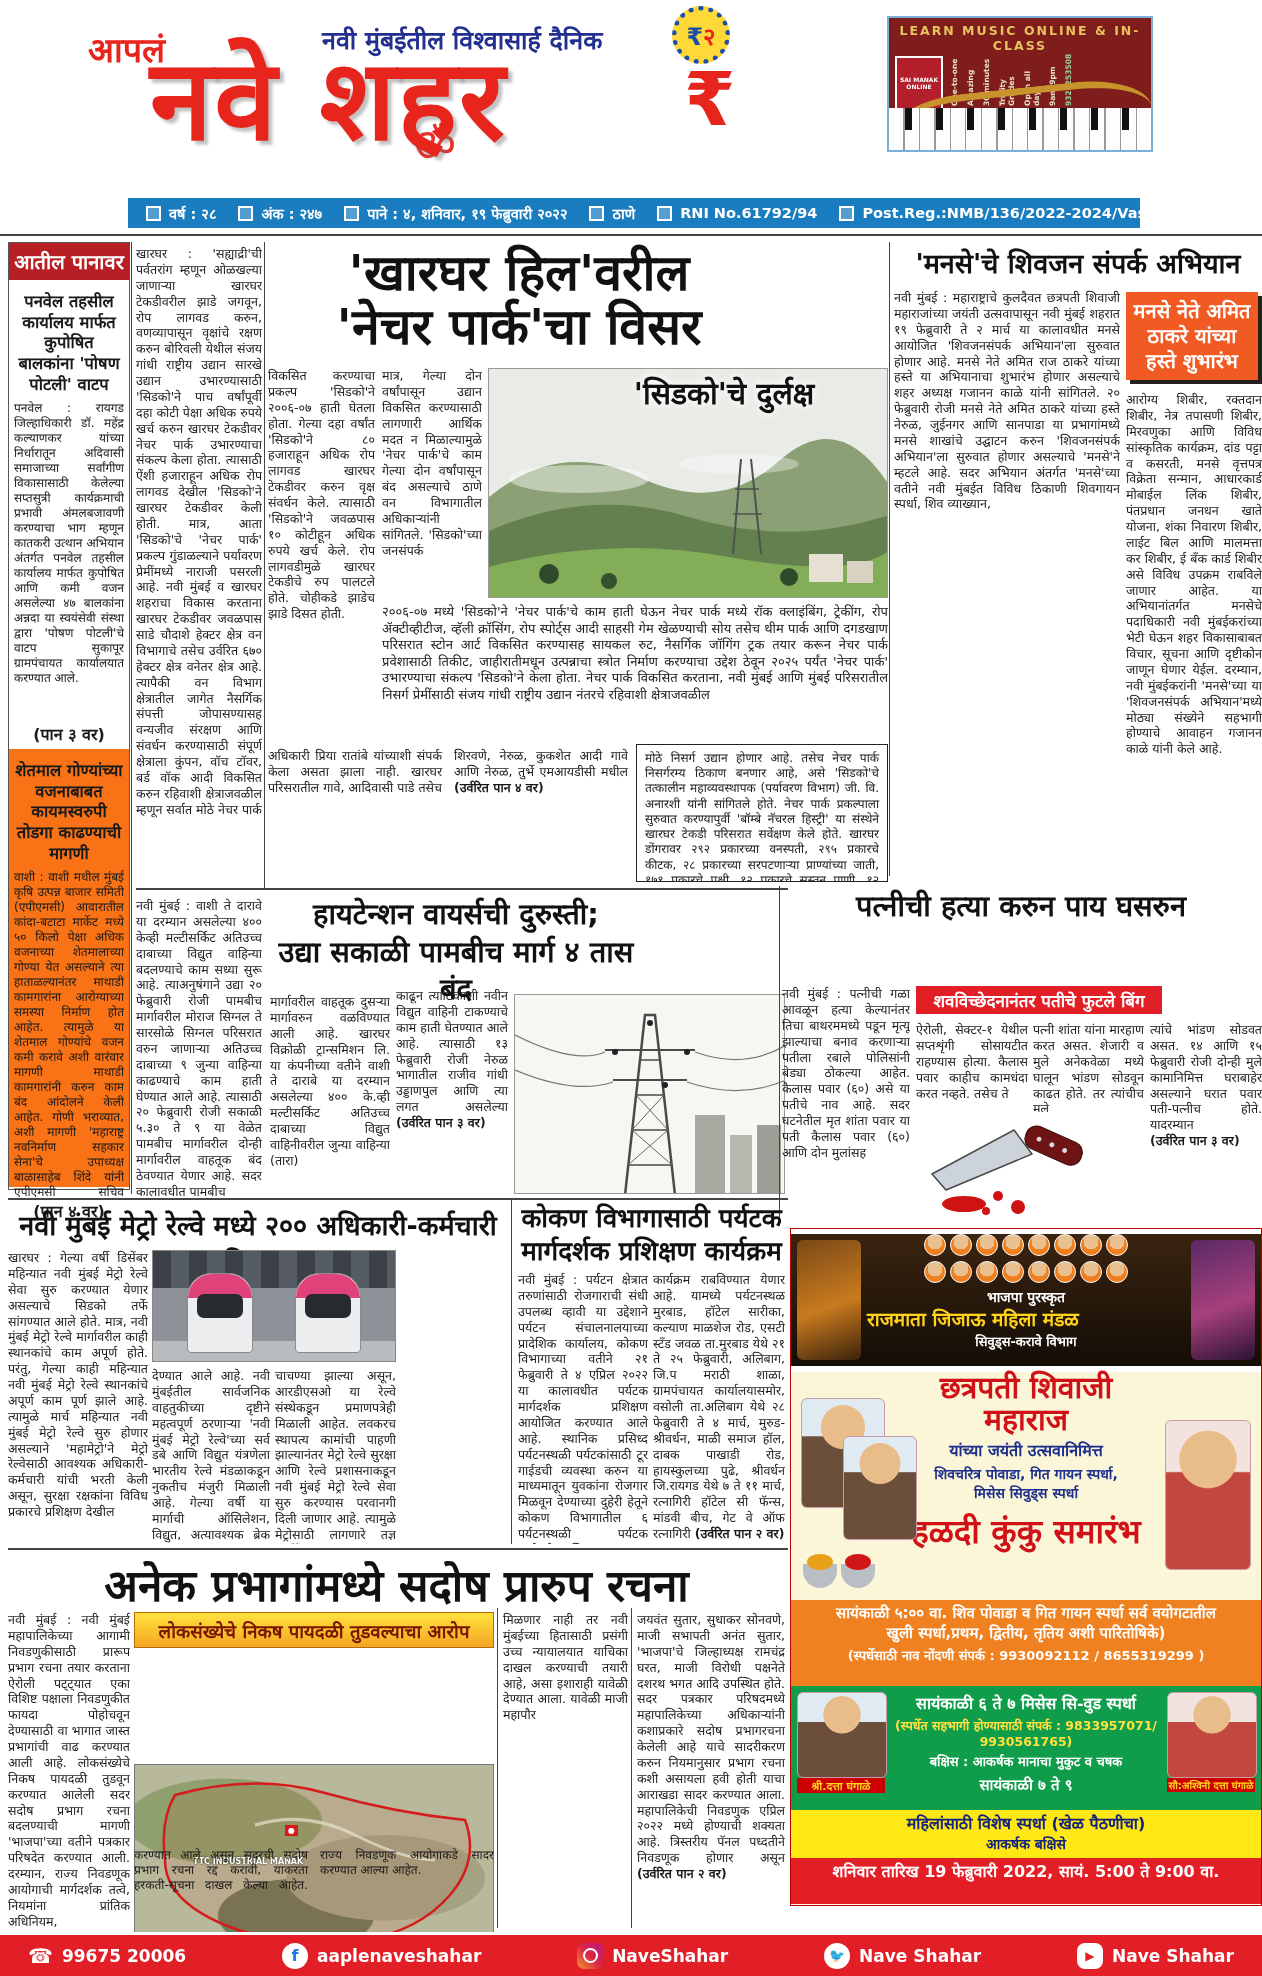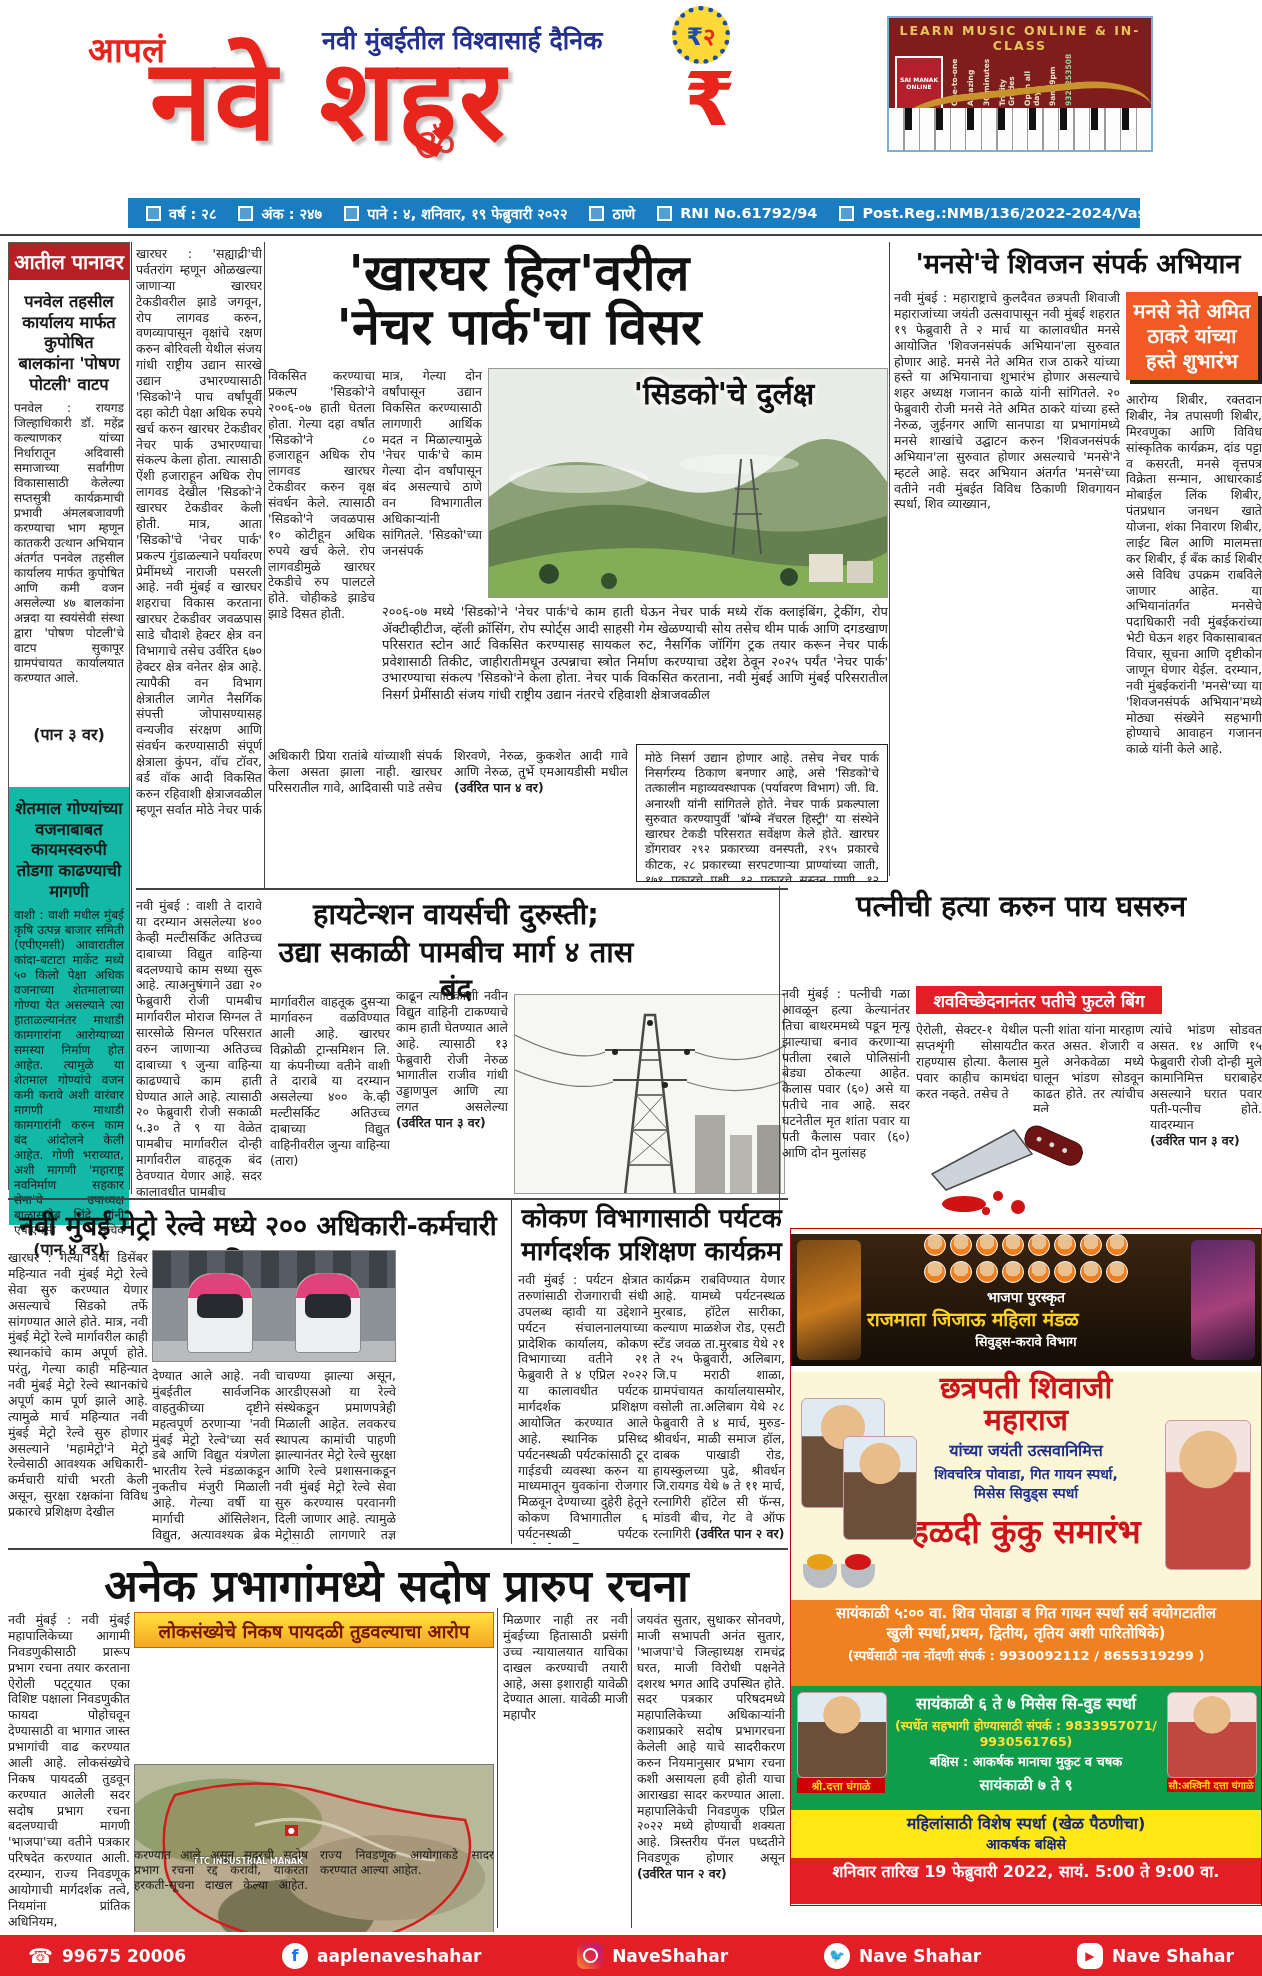--- a/index.html
+++ b/index.html
@@ -36,21 +36,21 @@
   .keys::after{content:"";position:absolute;top:0;left:6px;right:0;height:22px;
         background:repeating-linear-gradient(90deg,transparent 0 10px,#111 10px 17px,transparent 17px 31px);}
   
   .infobar{background:#1a7dc0;color:#fff;display:flex;align-items:center;gap:22px;padding:0 18px;
            font-weight:bold;font-size:14.5px;white-space:nowrap;}
   .bar-item{display:flex;align-items:center;gap:8px;}
   .bar-item::before{content:"";width:11px;height:11px;border:2px solid #fff;background:rgba(255,255,255,.25);display:inline-block;}
   
   .sb-head{background:#b71f24;color:#fff;font-weight:900;font-size:20px;text-align:center;padding:5px 0;}
   .sb-hl{font-weight:900;font-size:16.5px;text-align:center;line-height:1.25;margin:8px 0 6px;}
-  .sb-blue{background:#14b8a6;margin-top:38px;}
+  .sb-blue{background:#f97316;}
   
   .mns-box{background:#f15a22;color:#fff;font-weight:900;font-size:20px;text-align:center;
            display:flex;align-items:center;justify-content:center;line-height:1.25;box-shadow:4px 4px 0 #23201e;padding:4px;}
   .red-box{background:#e21e26;color:#fff;font-weight:900;font-size:17px;text-align:center;
            display:flex;align-items:center;justify-content:center;}
   .lead-box{border:1.6px solid #222;padding:6px 8px;}
   .yellow-box{background:linear-gradient(#ffe23e,#f5a623);border:1px solid #b96a00;color:#7a1600;
               font-weight:900;font-size:18.5px;text-align:left;display:flex;align-items:center;justify-content:center;}
   
   .photo{overflow:hidden;border:1px solid #999;}

